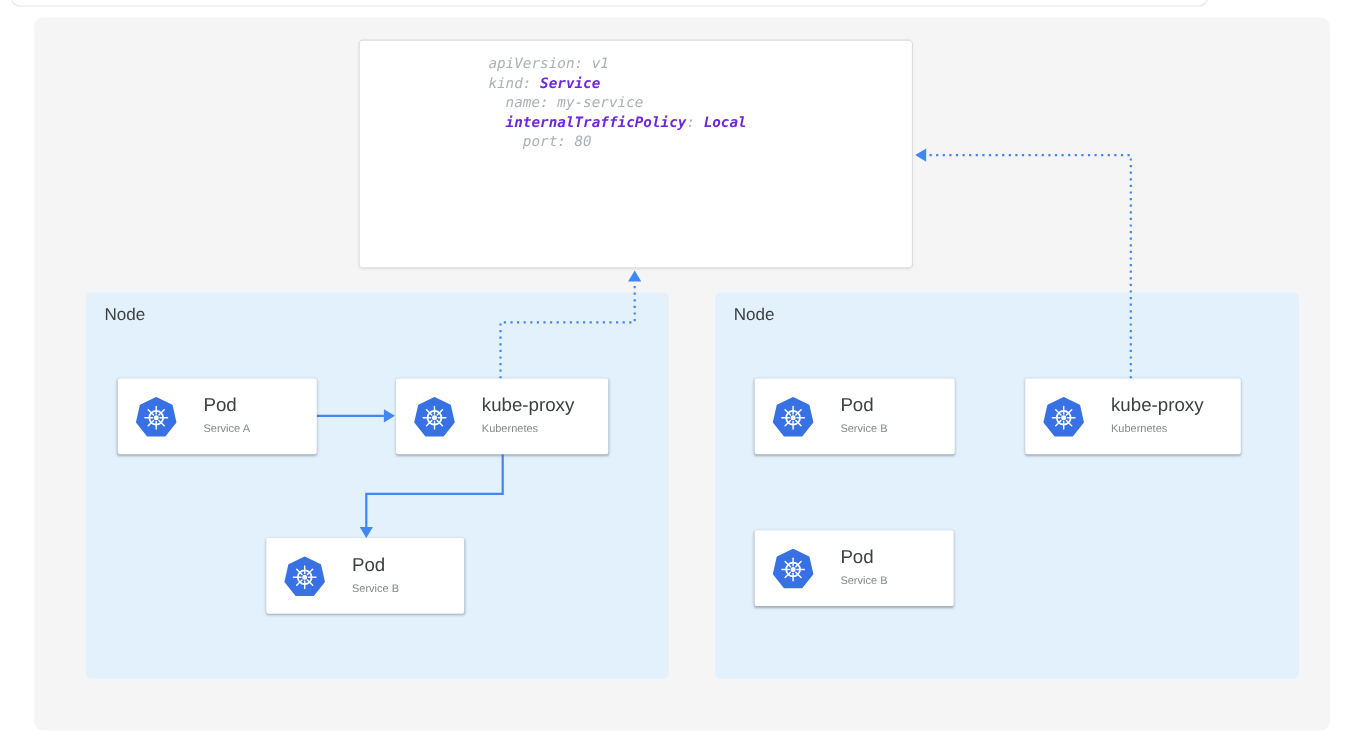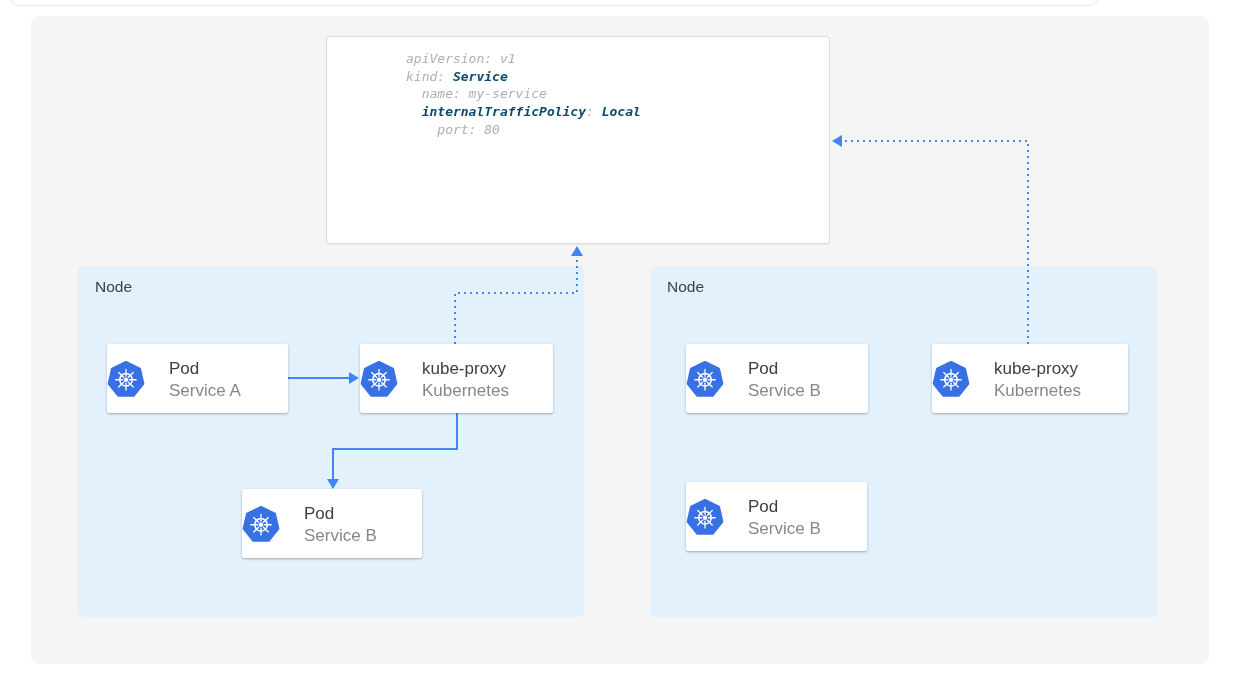--- a/index.html
+++ b/index.html
@@ -17,49 +17,49 @@
   .panel{
     position:absolute;left:31px;top:16px;width:1178px;height:648px;
     background:#f5f5f6;border-radius:8px;
   }
   
   .yaml-box{
     position:absolute;left:326px;top:36px;width:504px;height:208px;
     background:#ffffff;border:1px solid #dadcde;border-radius:4px;
     box-shadow:0 1px 2px rgba(0,0,0,0.05);
     box-sizing:border-box;
-    padding:13px 10px 0 79px;
+    padding:13px 10px 0 117px;
   }
   .yline{
     font-family:"DejaVu Sans Mono","Liberation Mono",monospace;
     font-style:italic;font-size:13px;line-height:17.7px;
     color:#aab0b5;white-space:pre;
   }
-  .yline .bold{font-weight:bold;color:#0c4a6e;}
+  .yline .bold{font-weight:bold;color:#6d28d9;}
   
   .node{
     position:absolute;top:266px;height:351px;
-    background:#e2f1fc;border-radius:5px;
+    background:#e2f1fc;border-radius:5px;padding-left:24px;
   }
   .node-left{left:78px;width:506px;}
   .node-right{left:650px;width:507px;}
   .node-label{
     position:absolute;left:17px;top:12px;
     font-size:15.5px;color:#3c4043;
   }
   
   .card{
     position:absolute;height:69px;background:#ffffff;border-radius:2px;
     box-shadow:0 1px 2px rgba(60,64,67,.28),0 1px 3px rgba(60,64,67,.14);
-    display:flex;align-items:center;box-sizing:border-box;
+    display:flex;align-items:center;box-sizing:border-box;padding-left:16px;
   }
   .k8s{width:38px;height:38px;flex:0 0 38px;display:block;}
   .card-text{margin-left:24px;}
   .card-title{font-size:17px;line-height:21px;color:#3c4043;}
-  .card-sub{font-size:17px;line-height:19px;color:#84888c;margin-top:2px;}
+  .card-sub{font-size:10px;line-height:19px;color:#84888c;margin-top:2px;}
   .arrows{position:absolute;inset:0;pointer-events:none;}
   .defs-holder{position:absolute;width:0;height:0;overflow:hidden;}
 </style>
 </head>
 <body>
 
 <svg class="defs-holder" aria-hidden="true">
   <defs>
     <symbol id="k8s-logo" viewBox="0 0 100 100">
       <polygon points="50,6 86,23.3 94.8,62.2 70,93.4 30,93.4 5.2,62.2 14,23.3" fill="#3871E3" stroke="#3871E3" stroke-width="7" stroke-linejoin="round"></polygon>

